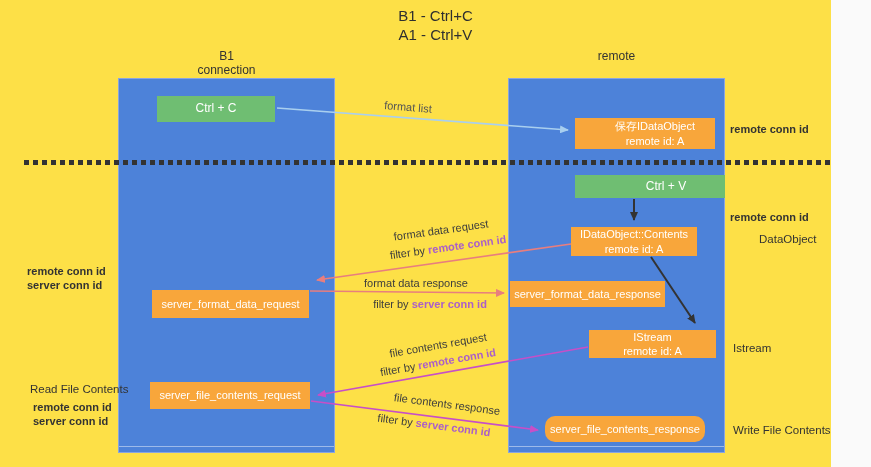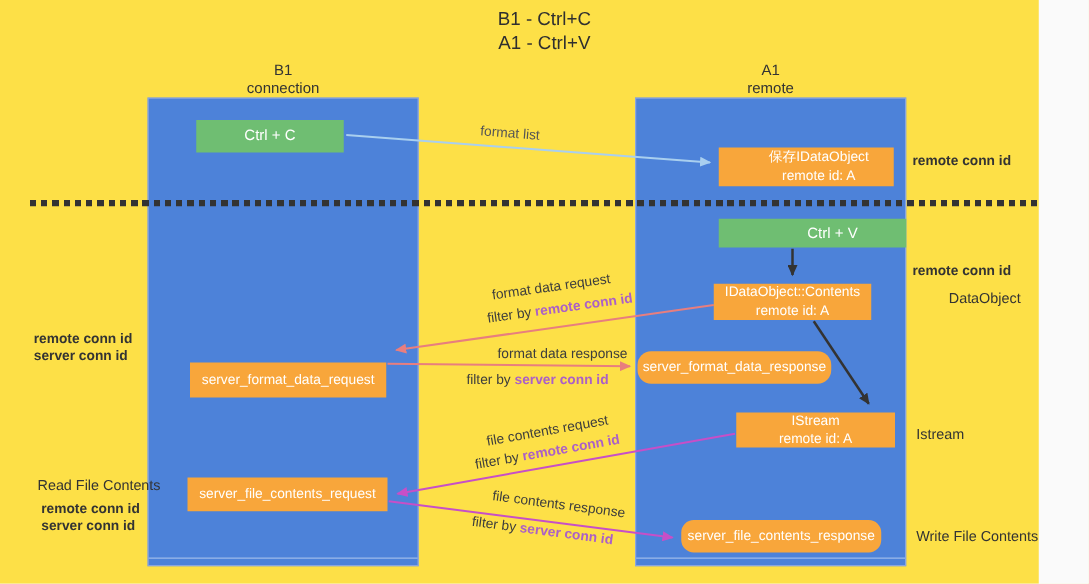--- a/index.html
+++ b/index.html
@@ -27,21 +27,21 @@
   
   .box{position:absolute;display:flex;flex-direction:column;align-items:center;justify-content:center;
        color:#fff;text-align:left;z-index:4;line-height:1.3;}
   .green{background:#6fbe72;}
   .orange{background:#f8a63b;}
   .b-ctrlc{left:157px;top:96px;width:118px;height:26px;font-size:12px;}
   .b-saveido{left:575px;top:118px;width:120px;height:31px;font-size:11px;padding-left:20px;}
   .b-ctrlv{left:575px;top:175px;width:118px;height:23px;font-size:12px;padding-left:32px;}
   .b-getdata{left:571px;top:227px;width:126px;height:29px;font-size:11px;}
   .b-fmtreq{left:152px;top:267px;width:157px;height:28px;font-size:11px;margin-top:23px;}
-  .b-fmtresp{left:510px;top:281px;width:155px;height:26px;font-size:11px;border-radius:11px;}
+  .b-fmtresp{left:510px;top:281px;width:155px;height:26px;font-size:11px;}
   .b-istream{left:589px;top:330px;width:127px;height:28px;font-size:11px;}
   .b-filereq{left:150px;top:382px;width:160px;height:27px;font-size:11px;}
   .b-fileresp{left:545px;top:416px;width:160px;height:26px;font-size:11px;border-radius:10px;}
   
   .elabel{position:absolute;z-index:5;font-size:11px;color:#3d3d3d;white-space:nowrap;
           transform:translate(-50%,-50%);}
   .purple{color:#ab5fc8;font-weight:bold;}
   .greentxt{color:#6cbf72;font-weight:bold;}
   
   .slabel{position:absolute;z-index:5;font-size:11px;white-space:nowrap;color:#333;}
@@ -55,21 +55,20 @@
   <div class="title">
     <div>B1 - Ctrl+C</div>
     <div>A1 - Ctrl+V</div>
   </div>
 
   <div class="lane-header lh-left">
     <div>B1</div>
     <div>connection</div>
   </div>
   <div class="lane-header lh-right">
-    <div>A1</div>
     <div>remote</div>
   </div>
 
   <div class="lane lane-left">
     <div class="lane-footer"></div>
   </div>
   <div class="lane lane-right">
     <div class="lane-footer"></div>
   </div>
 
@@ -138,21 +137,21 @@
     <span>server_file_contents_response</span>
   </div>
 
   <div class="elabel" style="left:408px;top:107px;transform:translate(-50%,-50%) rotate(4.5deg);color:#555;">format list</div>
 
   <div class="elabel" style="left:441px;top:230px;transform:translate(-50%,-50%) rotate(-8deg);">format data request</div>
   <div class="elabel" style="left:448px;top:247px;transform:translate(-50%,-50%) rotate(-8deg);">
     <span>filter by </span><span class="purple">remote conn id</span>
   </div>
 
-  <div class="elabel" style="left:450px;top:283px;">format data response</div>
+  <div class="elabel" style="left:416px;top:283px;">format data response</div>
   <div class="elabel" style="left:430px;top:304px;">
     <span>filter by </span><span class="purple">server conn id</span>
   </div>
 
   <div class="elabel" style="left:438px;top:345px;transform:translate(-50%,-50%) rotate(-10deg);">file contents request</div>
   <div class="elabel" style="left:438px;top:362px;transform:translate(-50%,-50%) rotate(-10deg);">
     <span>filter by </span><span class="purple">remote conn id</span>
   </div>
 
   <div class="elabel" style="left:447px;top:404px;transform:translate(-50%,-50%) rotate(7.5deg);">file contents response</div>

